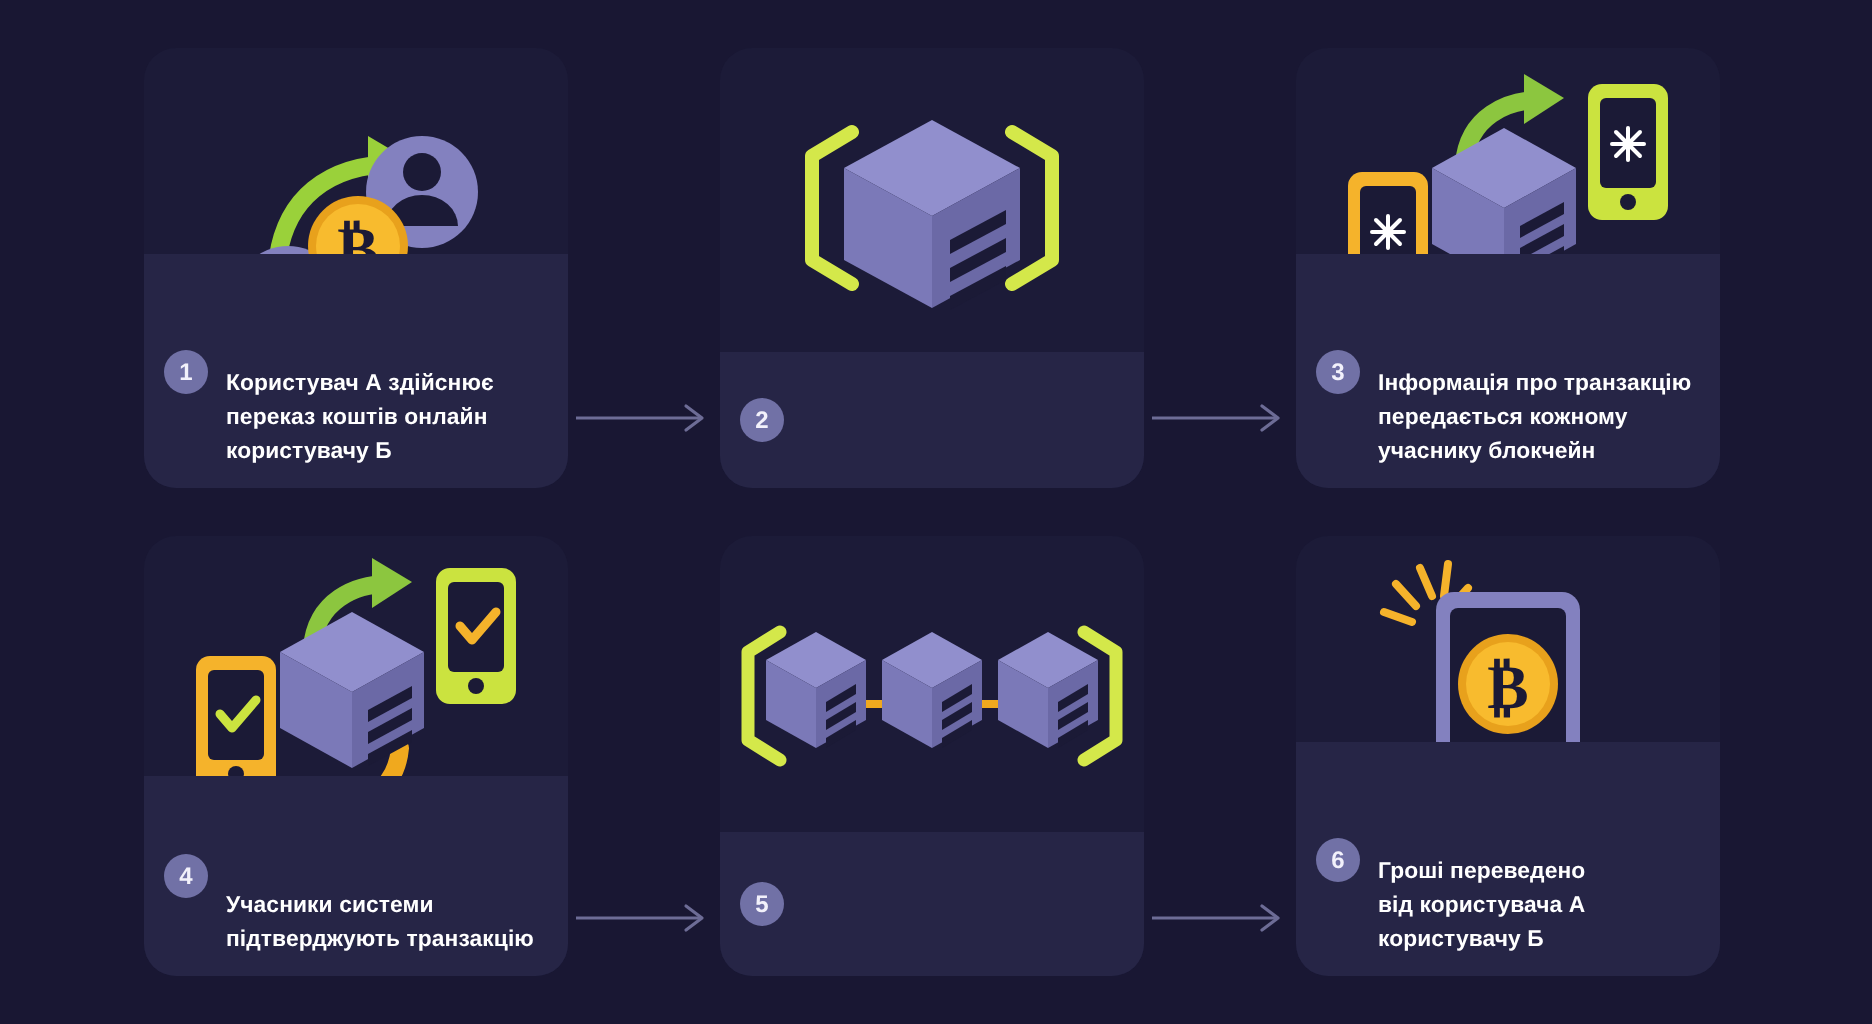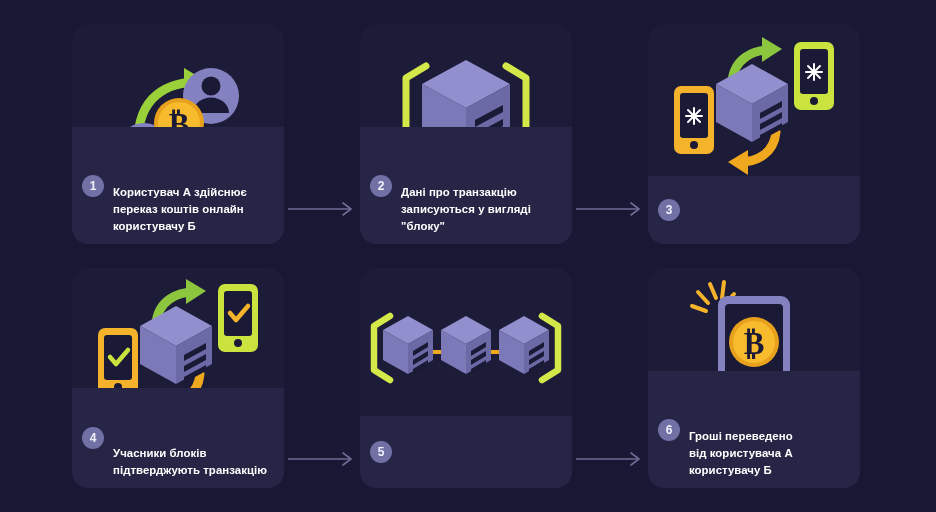--- a/index.html
+++ b/index.html
@@ -135,23 +135,20 @@
         <path d="M62 60 L106 84 L106 130 L62 106 Z" fill="#7b79b8"></path>
         <path d="M150 60 L150 106 L106 130 L106 84 Z" fill="#6b69a6"></path>
 
         <path d="M115 96 L143 81 L143 88 L115 103 Z" fill="#1b1a36"></path>
         <path d="M115 110 L143 95 L143 102 L115 117 Z" fill="#1b1a36"></path>
         <path d="M115 124 L143 109 L143 116 L115 131 Z" fill="#1b1a36"></path>
       </svg>
     </div>
     <div class="band">
       <div class="badge">2</div>
-      <div class="band-text">Дані про транзакцію
-записуються у вигляді
-"блоку"</div>
     </div>
   </div>
 
   <div class="card" style="left:648px; top:24px;">
     <div class="card-art">
       <svg viewBox="0 0 212 160">
 
         <path d="M84 58 C 86 34, 106 26, 122 26" fill="none" stroke="#8cc63f" stroke-width="9" stroke-linecap="round"></path>
         <path d="M114 13 L134 25 L114 38 Z" fill="#8cc63f"></path>
 
@@ -181,20 +178,23 @@
         <g stroke="#ffffff" stroke-width="2" stroke-linecap="round">
           <line x1="46" y1="84" x2="46" y2="100"></line>
           <line x1="38" y1="92" x2="54" y2="92"></line>
           <line x1="40" y1="86" x2="52" y2="98"></line>
           <line x1="52" y1="86" x2="40" y2="98"></line>
         </g>
       </svg>
     </div>
     <div class="band">
       <div class="badge">3</div>
+      <div class="band-text">Інформація про транзакцію
+передається кожному
+учаснику блокчейн</div>
     </div>
   </div>
 
   <div class="card" style="left:72px; top:268px;">
     <div class="card-art">
       <svg viewBox="0 0 212 160">
 
         <path d="M84 56 C 86 32, 106 24, 122 24" fill="none" stroke="#8cc63f" stroke-width="9" stroke-linecap="round"></path>
         <path d="M114 11 L134 23 L114 36 Z" fill="#8cc63f"></path>
 
@@ -214,21 +214,21 @@
         <path d="M158 45 L164 52 L176 38" fill="none" stroke="#f5b32b" stroke-width="4.5" stroke-linecap="round" stroke-linejoin="round"></path>
 
         <rect x="26" y="60" width="40" height="68" rx="7" fill="#f5b32b"></rect>
         <rect x="32" y="67" width="28" height="45" rx="3" fill="#1b1a36"></rect>
         <circle cx="46" cy="119" r="4" fill="#1b1a36"></circle>
         <path d="M38 89 L44 96 L56 82" fill="none" stroke="#cbe33f" stroke-width="4.5" stroke-linecap="round" stroke-linejoin="round"></path>
       </svg>
     </div>
     <div class="band">
       <div class="badge">4</div>
-      <div class="band-text">Учасники блоків
+      <div class="band-text">Учасники системи
 підтверджують транзакцію</div>
     </div>
   </div>
 
   <div class="card band-tall" style="left:360px; top:268px;">
     <div class="card-art">
       <svg viewBox="0 0 212 160">
 
         <path d="M30 48 L14 58 L14 102 L30 112" fill="none" stroke="#d4e84a" stroke-width="6.5" stroke-linejoin="round" stroke-linecap="round"></path>
         <path d="M182 48 L198 58 L198 102 L182 112" fill="none" stroke="#d4e84a" stroke-width="6.5" stroke-linejoin="round" stroke-linecap="round"></path>

